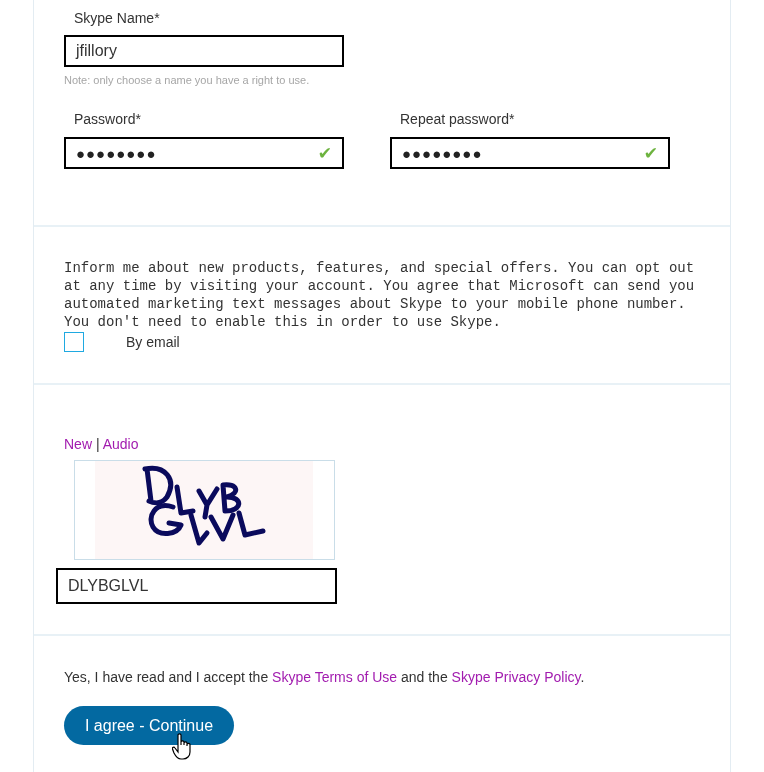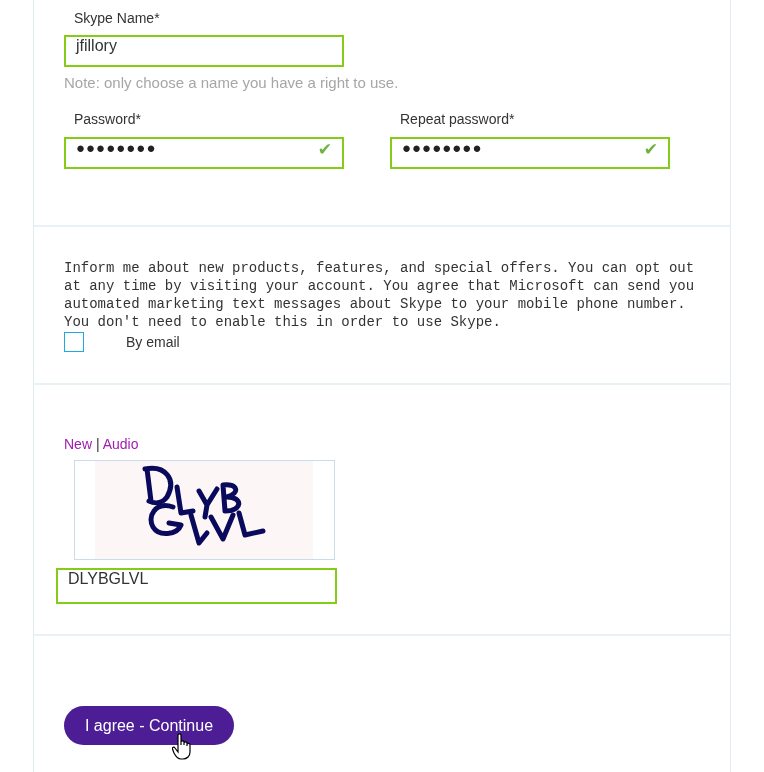--- a/index.html
+++ b/index.html
@@ -12,45 +12,45 @@
     }
     .card {
       position: absolute; left: 33px; top: 0; width: 696px; height: 772px;
       border-left: 1px solid #e3ecf2; border-right: 1px solid #e3ecf2;
       background: #fff;
     }
     .divider { position: absolute; left: 0; width: 696px; height: 2px; background: #e8f1f6; }
     .label { position: absolute; font-size: 14px; color: #333; }
     .input {
       position: absolute; height: 32px; box-sizing: border-box;
-      border: 2px solid #84cc16; background: #fff;
+      border: 2px solid #000000; background: #fff;
       font-size: 16px; color: #333; padding: 0 10px;
-      display: flex; 
+      display: flex; align-items: center;
     }
     .input .value { flex: 1; }
     .dots { letter-spacing: 1px; font-size: 15px; color: #222; }
     .check { color: #6db33f; font-size: 17px; font-weight: bold; }
-    .note { position: absolute; font-size: 15px; color: #a6a6a6; }
+    .note { position: absolute; font-size: 11px; color: #a6a6a6; }
     .para { position: absolute; font-size: 14px; line-height: 18px; color: #333; }
     .checkbox {
       position: absolute; width: 20px; height: 20px; box-sizing: border-box;
       border: 1px solid #1fa9e1; background: #fff;
     }
     .link { color: #a21caf; text-decoration: none; }
     .captcha-frame {
       position: absolute; left: 40px; top: 460px; width: 261px; height: 100px;
       box-sizing: border-box; border: 1px solid #c9dde8; background: #fff;
     }
     .captcha-img {
       position: absolute; left: 20px; top: 0; width: 218px; height: 98px;
       background: #fdf6f6;
     }
     .btn {
       position: absolute; left: 30px; top: 706px; width: 170px; height: 39px;
-      border-radius: 20px; background: #4c1d95; color: #fff;
+      border-radius: 20px; background: #0369a1; color: #fff;
       font-size: 16px; border: none;
       display: flex; align-items: center; justify-content: center;
       font-family: "Liberation Sans", "DejaVu Sans", sans-serif;
     }
     .cursor { position: absolute; left: 138px; top: 733px; }
   </style>
 </head>
 <body>
 
 <div class="card">
@@ -109,20 +109,23 @@
         </g>
       </svg>
     </div>
   </div>
   <div class="input" style="left:22px; top:568px; width:281px; height:36px;">
     <span class="value">DLYBGLVL</span>
   </div>
 
   <div class="divider" style="top:634px;"></div>
 
+  <div class="para" style="left:30px; top:668px;">
+    <span>Yes, I have read and I accept the </span><a href="#" class="link">Skype Terms of Use</a><span> and the </span><a href="#" class="link">Skype Privacy Policy</a><span>.</span>
+  </div>
 
   <button class="btn">I agree - Continue</button>
 
   <div class="cursor">
     <svg width="22" height="28" viewBox="0 0 22 28">
       <path d="M6 2 C6 0.5 9 0.5 9 2 L9 12 L9 9 C9 7.5 12 7.5 12 9 L12 12 L12 10 C12 8.5 15 8.5 15 10 L15 13 L15 11.5 C15 10 18 10 18 11.5 L18 19 C18 23 15 26 11 26 L9 26 C6 26 4 24 2 20 L0.5 16 C0 14.5 2 13.5 3 15 L6 19 Z" fill="#ffffff" stroke="#000000" stroke-width="1.2"></path>
     </svg>
   </div>
 </div>
 

